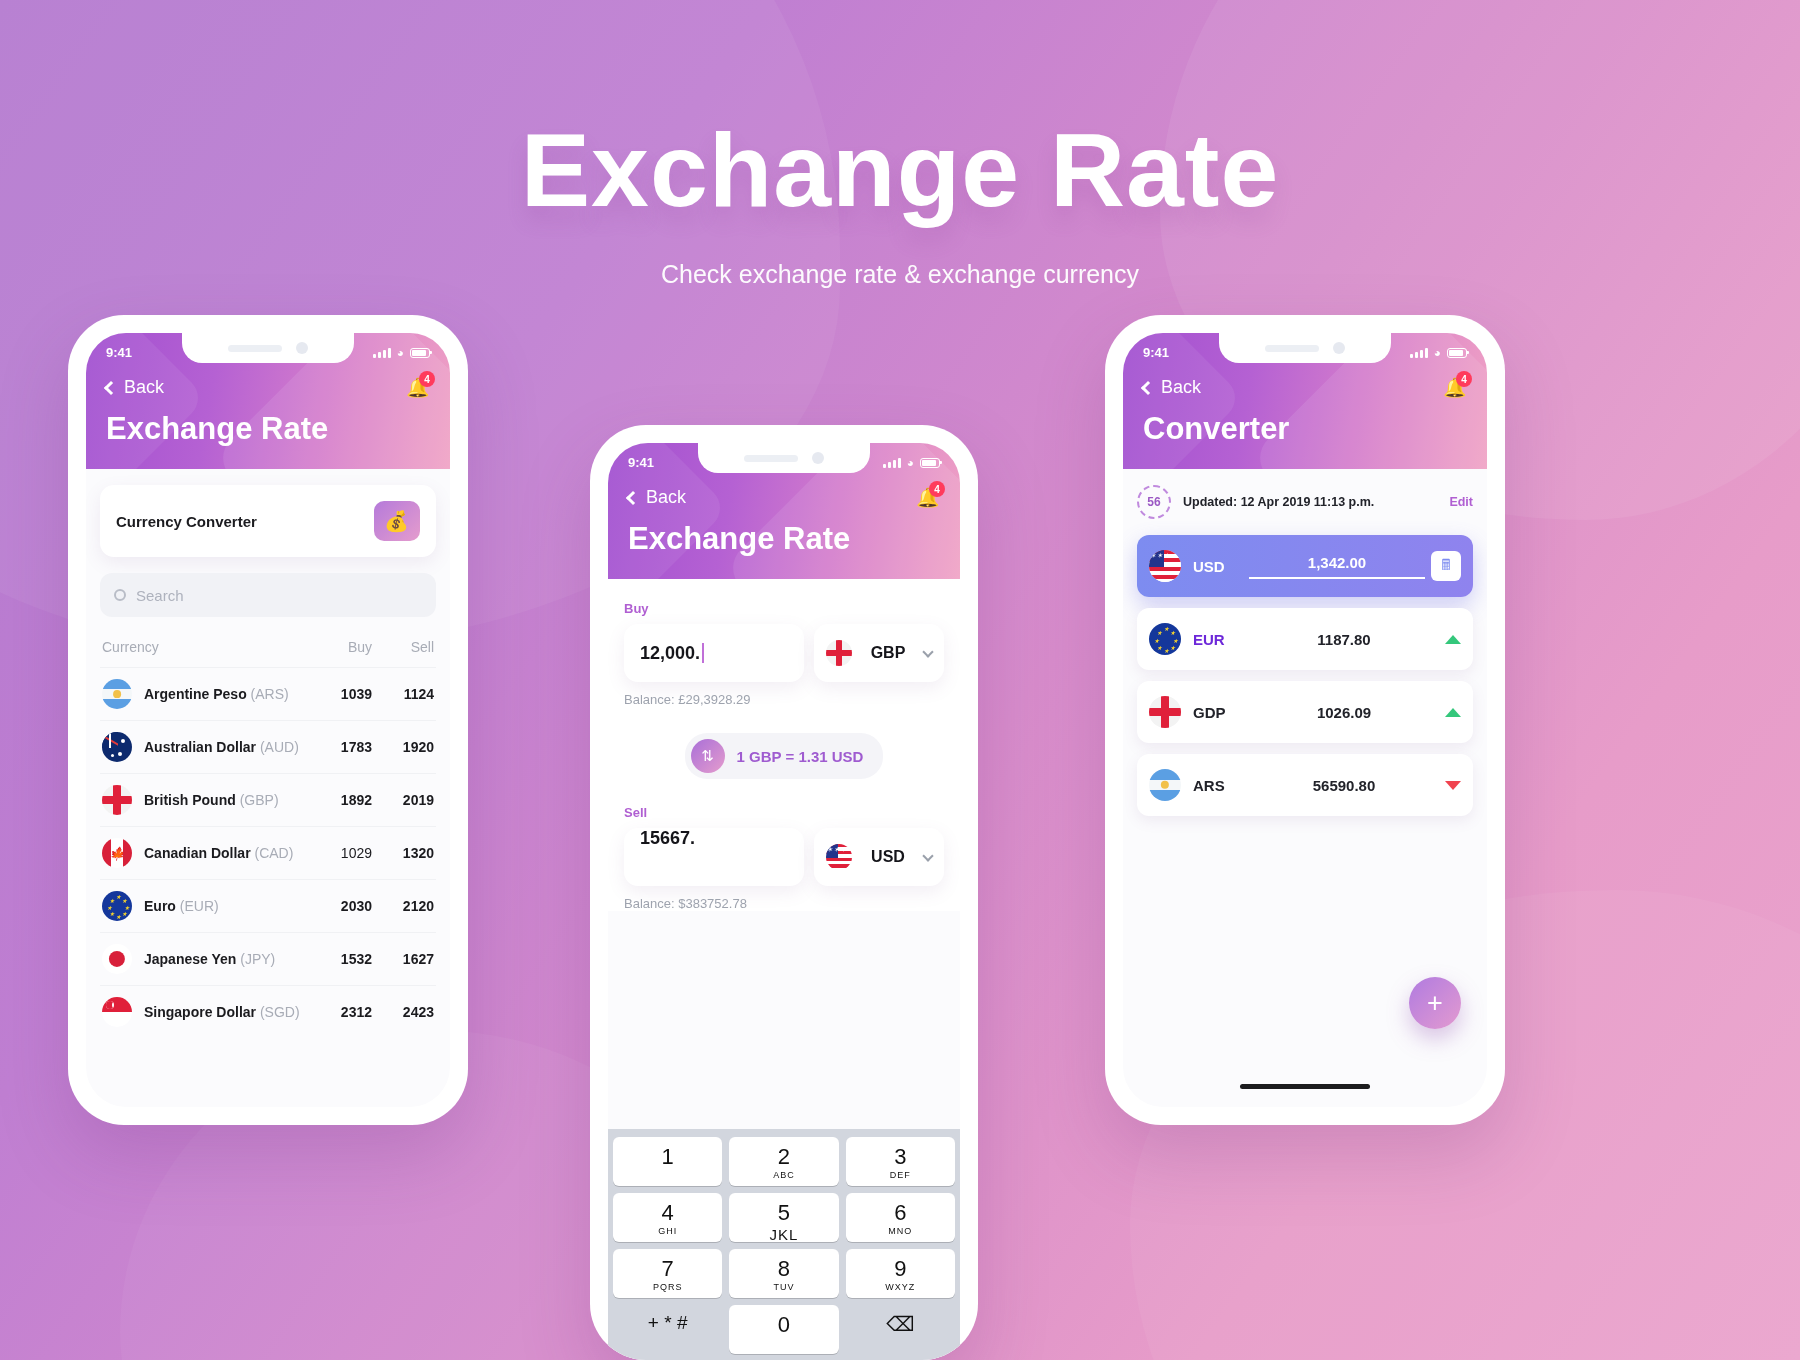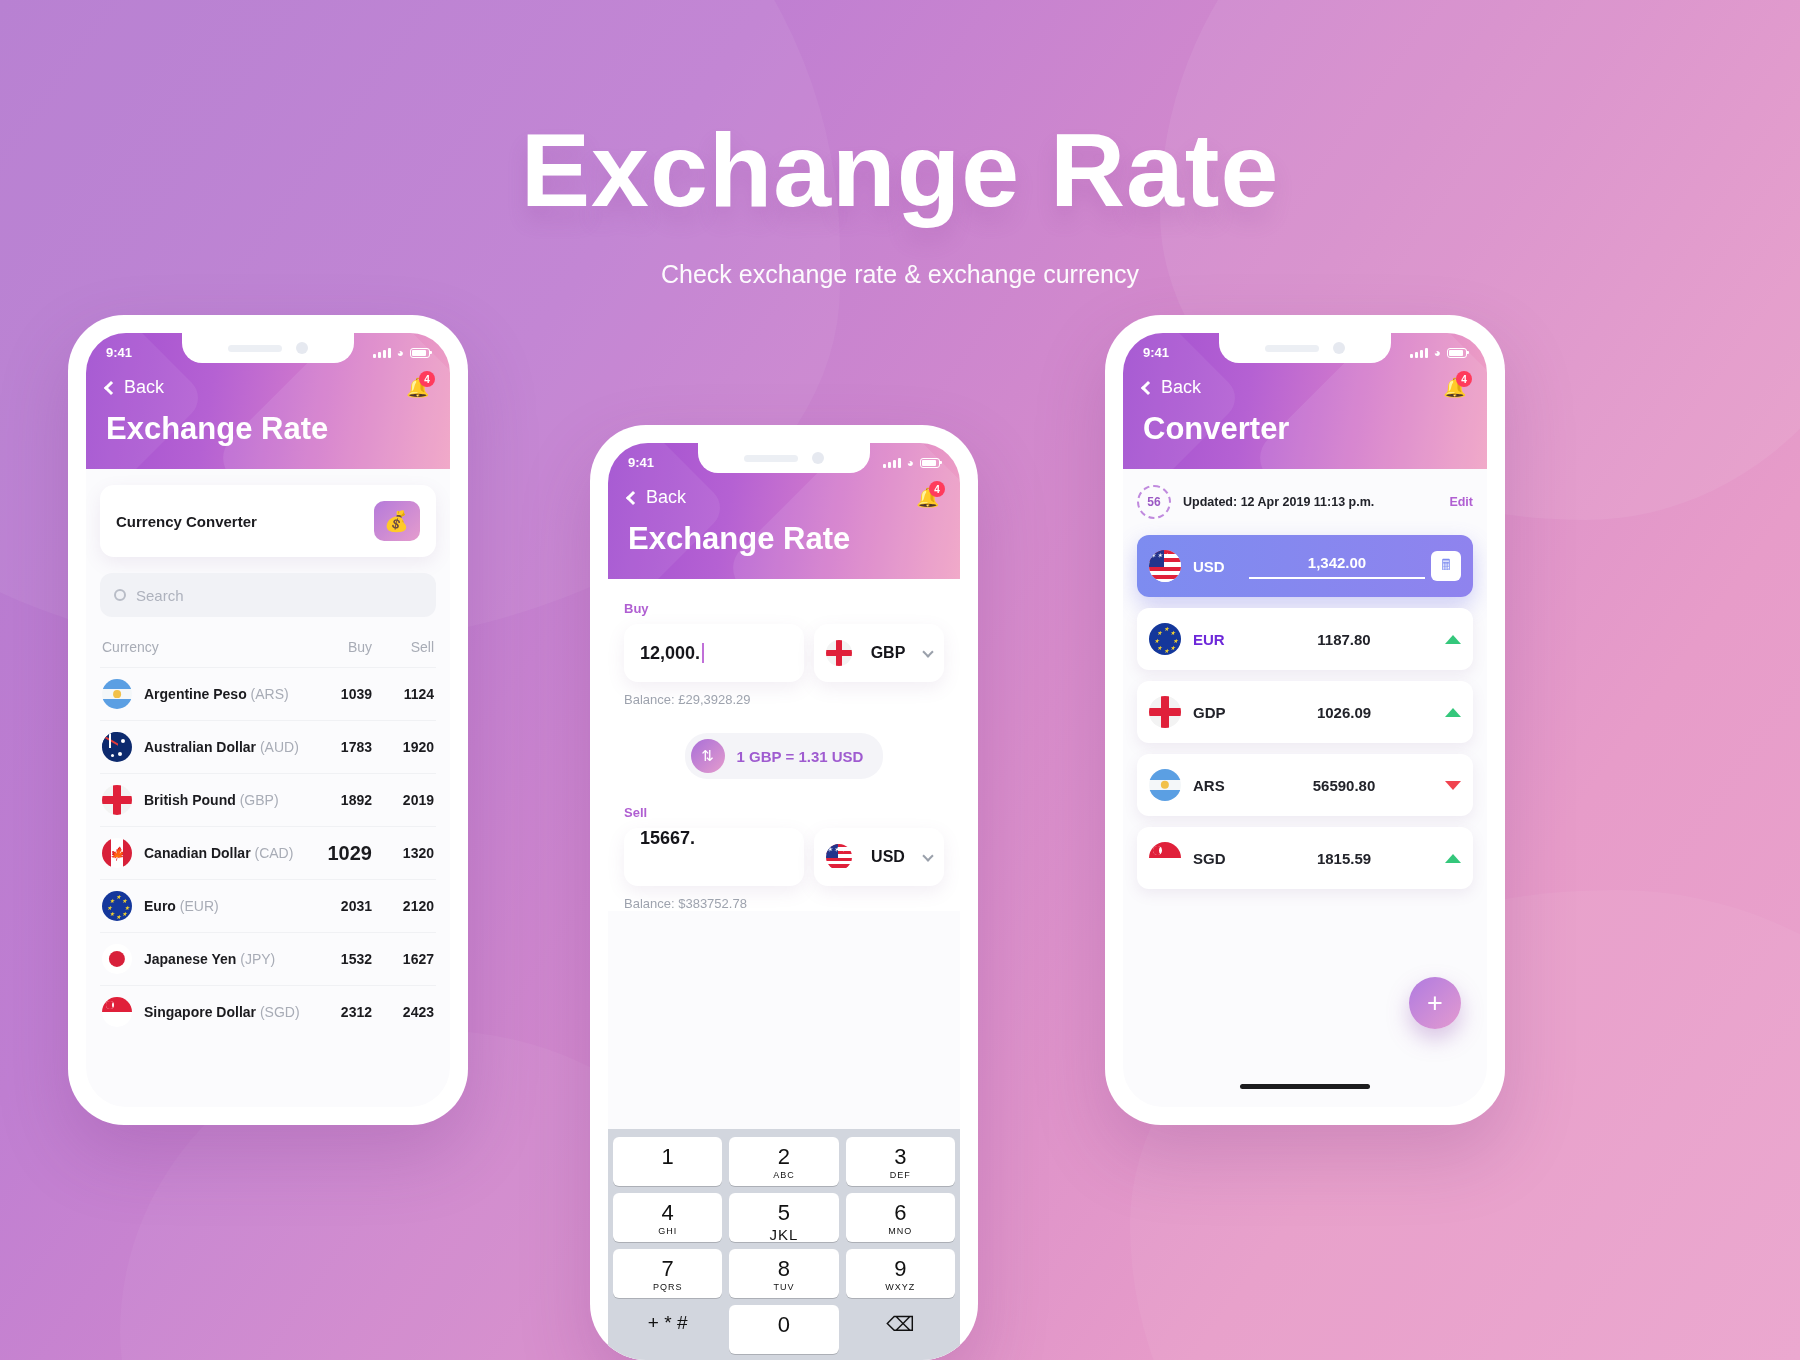--- a/index.html
+++ b/index.html
@@ -304,40 +304,40 @@
         </div>
 
         <div class="row-sep" style="display:flex;align-items:center;padding:11px 2px;">
           <span class="flag f-cad" style="width:30px;height:30px;">
             <i class="leaf" style="font-size:13px;">🍁</i>
           </span>
           <span style="flex:1;margin-left:12px;font-size:14px;">
             <b style="color:#1b1b1f;">Canadian Dollar</b>
             <span class="muted">(CAD)</span>
           </span>
-          <span style="width:62px;text-align:right;font-size:20px;font-weight:700;color:#1b1b1f;">1029</span>
+          <span style="width:62px;text-align:right;font-size:14px;font-weight:400;color:#1b1b1f;">1029</span>
           <span style="width:62px;text-align:right;font-size:14px;font-weight:600;color:#1b1b1f;">1320</span>
         </div>
 
         <div class="row-sep" style="display:flex;align-items:center;padding:11px 2px;">
           <span class="flag f-eur" style="width:30px;height:30px;">
             <i class="star" style="font-size:6px;left:46%;top:10%;">★</i>
             <i class="star" style="font-size:6px;left:24%;top:22%;">★</i>
             <i class="star" style="font-size:6px;left:66%;top:22%;">★</i>
             <i class="star" style="font-size:6px;left:16%;top:46%;">★</i>
             <i class="star" style="font-size:6px;left:74%;top:46%;">★</i>
             <i class="star" style="font-size:6px;left:24%;top:68%;">★</i>
             <i class="star" style="font-size:6px;left:66%;top:68%;">★</i>
             <i class="star" style="font-size:6px;left:46%;top:78%;">★</i>
           </span>
           <span style="flex:1;margin-left:12px;font-size:14px;">
             <b style="color:#1b1b1f;">Euro</b>
             <span class="muted">(EUR)</span>
           </span>
-          <span style="width:62px;text-align:right;font-size:14px;font-weight:600;color:#1b1b1f;">2031</span>
+          <span style="width:62px;text-align:right;font-size:14px;font-weight:600;color:#1b1b1f;">2030</span>
           <span style="width:62px;text-align:right;font-size:14px;font-weight:600;color:#1b1b1f;">2120</span>
         </div>
 
         <div class="row-sep" style="display:flex;align-items:center;padding:11px 2px;">
           <span class="flag f-jpy" style="width:30px;height:30px;"></span>
           <span style="flex:1;margin-left:12px;font-size:14px;">
             <b style="color:#1b1b1f;">Japanese Yen</b>
             <span class="muted">(JPY)</span>
           </span>
           <span style="width:62px;text-align:right;font-size:14px;font-weight:600;color:#1b1b1f;">1532</span>
@@ -577,28 +577,20 @@
           <span class="tri-up"></span>
         </div>
 
         <div class="conv-row" style="height:62px;padding:0 12px;">
           <span class="flag f-ars" style="width:32px;height:32px;"></span>
           <span style="margin-left:12px;font-size:15px;font-weight:600;color:#22232a;width:50px;">ARS</span>
           <span style="flex:1;text-align:center;font-size:15px;font-weight:600;color:#22232a;">56590.80</span>
           <span class="tri-down"></span>
         </div>
 
-        <div class="conv-row" style="height:62px;padding:0 12px;">
-          <span class="flag f-sgd" style="width:32px;height:32px;">
-            <i class="moon"></i>
-          </span>
-          <span style="margin-left:12px;font-size:15px;font-weight:600;color:#22232a;width:50px;">SGD</span>
-          <span style="flex:1;text-align:center;font-size:15px;font-weight:600;color:#22232a;">1815.59</span>
-          <span class="tri-up"></span>
-        </div>
       </div>
     </div>
 
     <div class="fab" style="position:absolute;right:26px;bottom:78px;width:52px;height:52px;font-size:27px;">+</div>
 
     <div class="home-ind" style="position:absolute;left:50%;transform:translateX(-50%);bottom:18px;width:130px;height:5px;"></div>
   </div>
 </div>
 
 </body></html>

